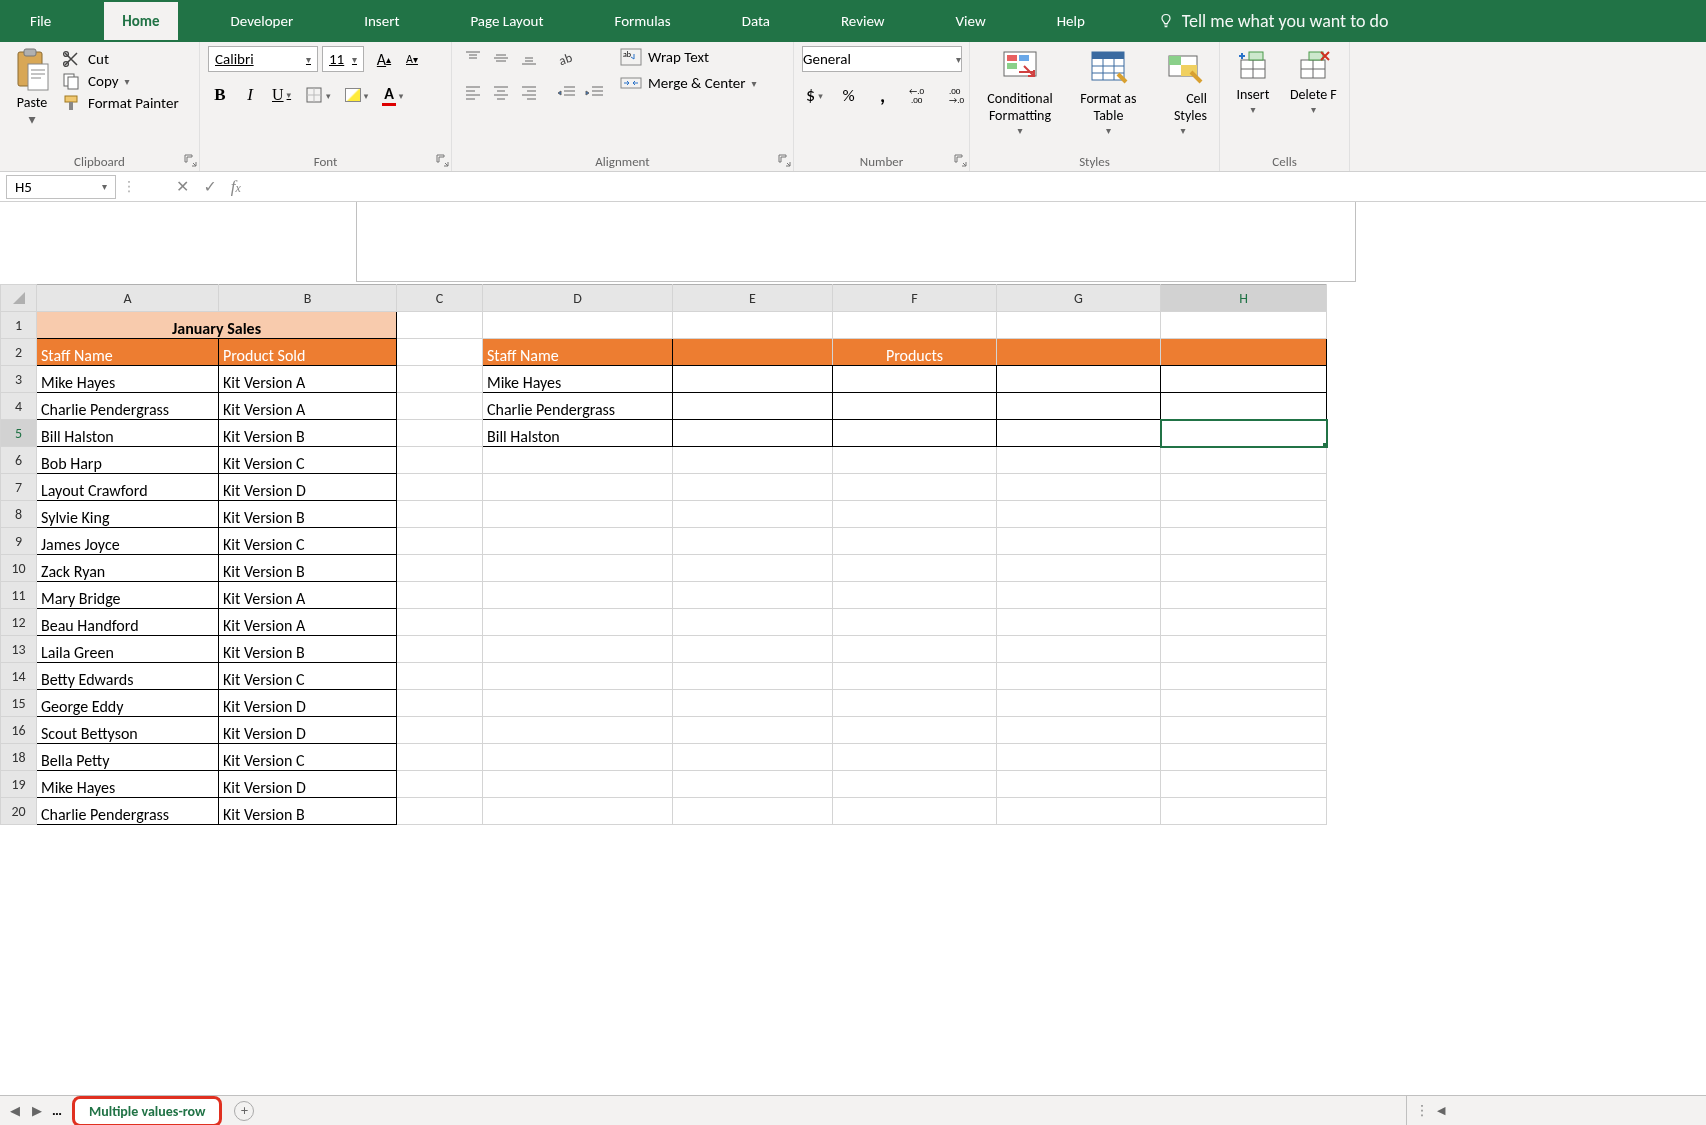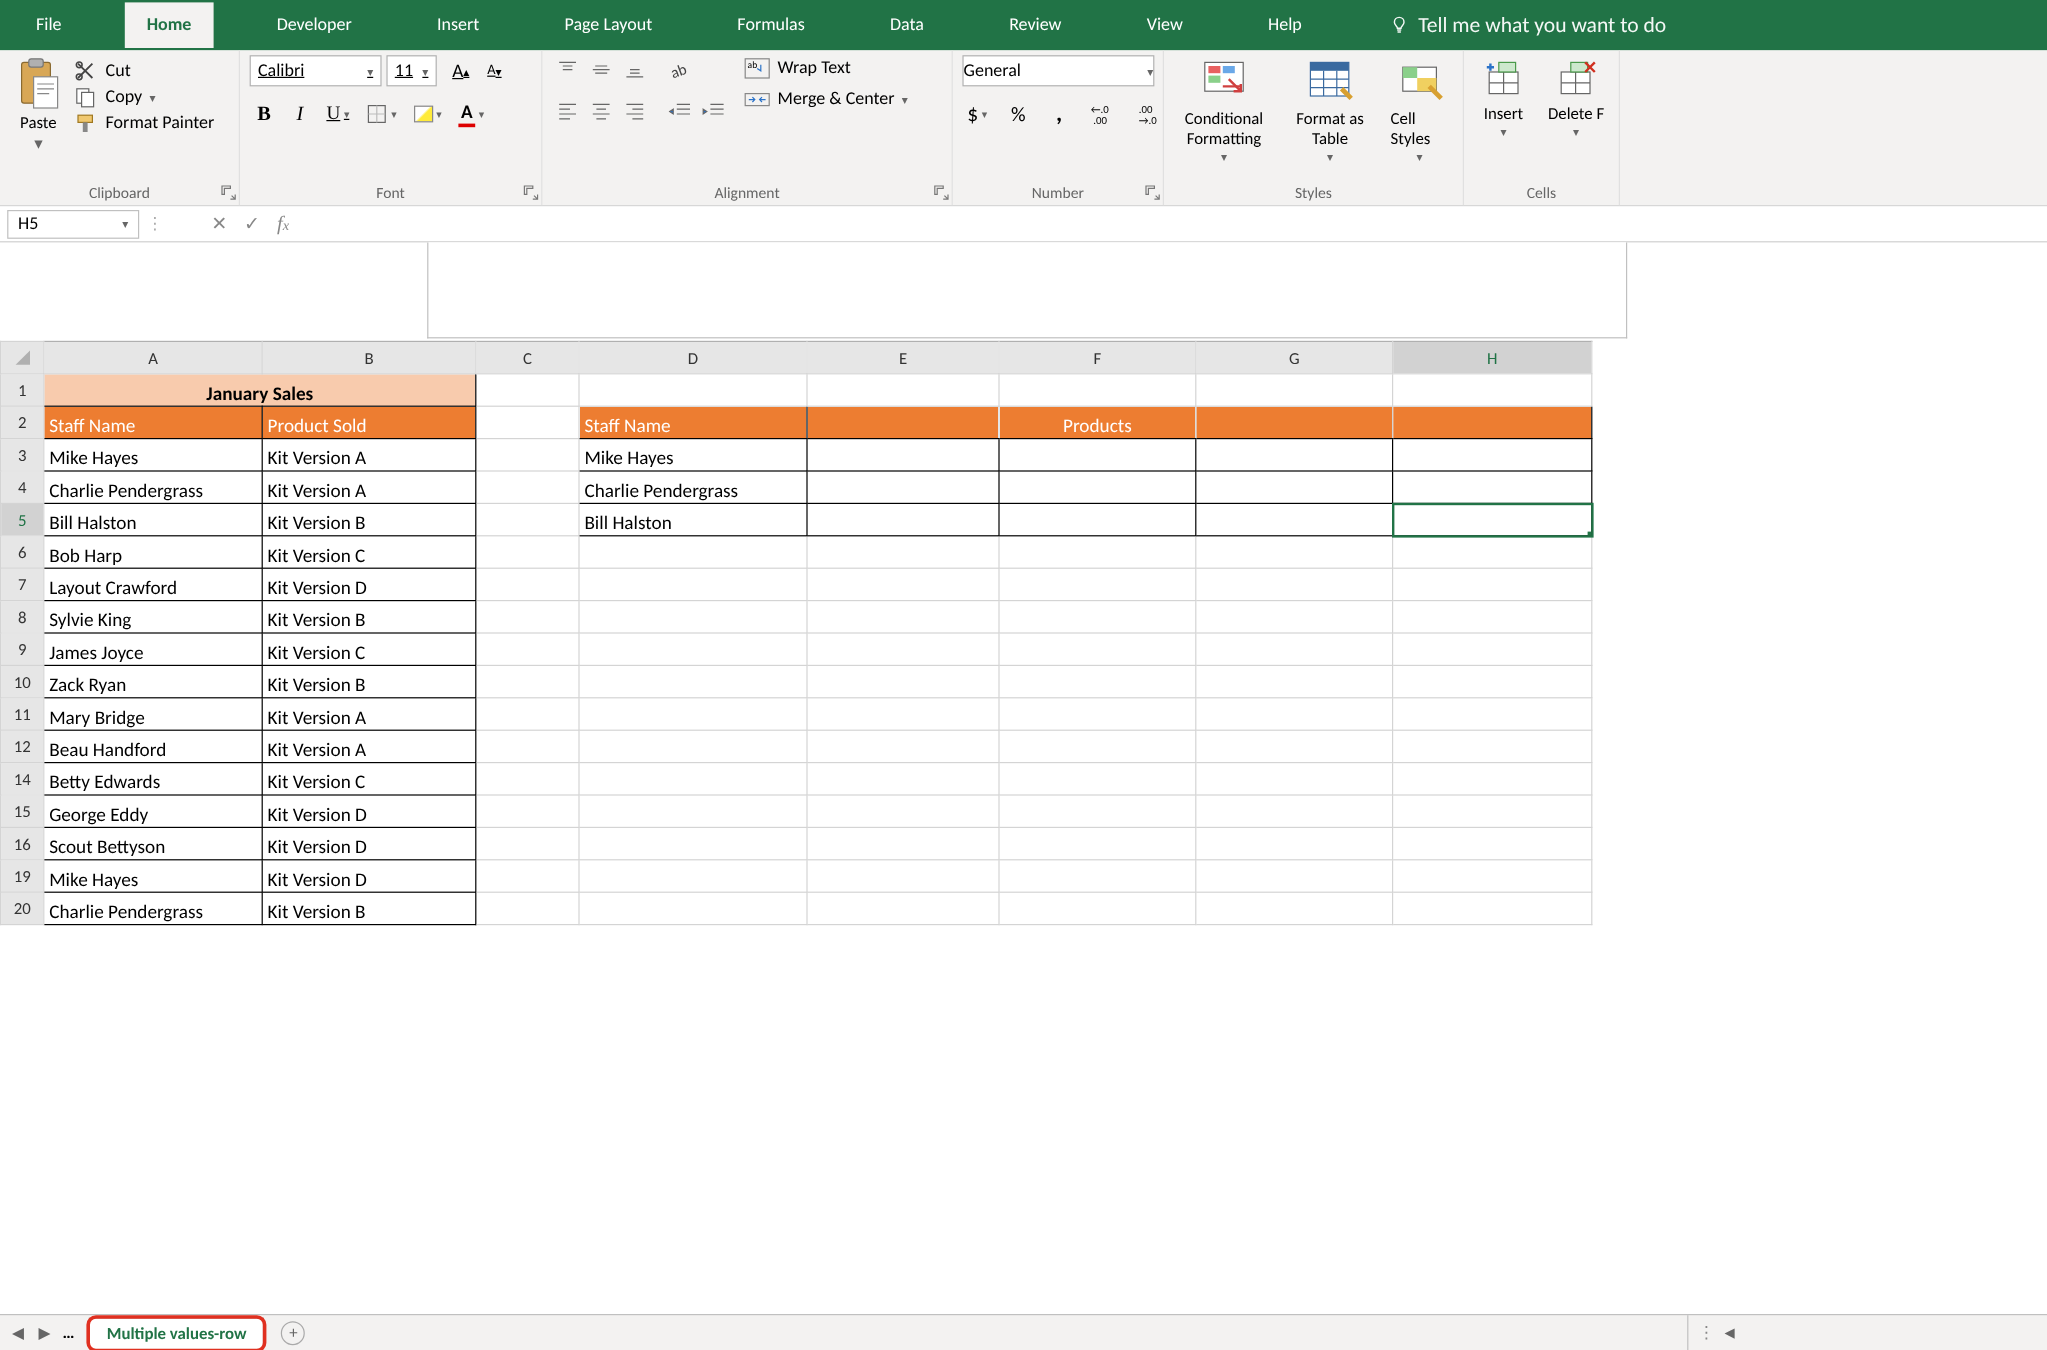--- a/index.html
+++ b/index.html
@@ -370,21 +370,21 @@
         <span style="text-align:center">Format as Table</span>
           <span class="dd">▾</span>
       </div>
       <div class="style-big" style="width:60px">
         <svg width="40" height="40">
             <rect x="6" y="8" width="28" height="20" fill="#fff" stroke="#666"></rect>
             <rect x="6" y="8" width="12" height="9" fill="#8ad08a"></rect>
             <rect x="18" y="17" width="16" height="11" fill="#f0d060"></rect>
             <path d="M28 24l10 10" stroke="#d8a030" stroke-width="4"></path>
           </svg>
-        <span style="text-align:left">Cell Styles</span>
+        <span style="text-align:right">Cell Styles</span>
           <span class="dd">▾</span>
       </div>
     </div>
     <div class="ribbon-group-label">Styles</div>
   </div>
 
   <div class="ribbon-group" style="width:130px">
     <div class="ribbon-group-body cells-body">
       <div class="style-big" style="width:54px">
         <svg width="36" height="36">
@@ -581,20 +581,31 @@
           <td class="data-border">Beau Handford</td>
           <td class="data-border">Kit Version A</td>
           <td class=""></td>
           <td class=""></td>
           <td class=""></td>
           <td class=""></td>
           <td class=""></td>
           <td class=""></td>
         </tr>
         <tr>
+          <th class="rowhdr">13</th>
+          <td class="data-border">Laila Green</td>
+          <td class="data-border">Kit Version B</td>
+          <td class=""></td>
+          <td class=""></td>
+          <td class=""></td>
+          <td class=""></td>
+          <td class=""></td>
+          <td class=""></td>
+        </tr>
+        <tr>
           <th class="rowhdr">14</th>
           <td class="data-border">Betty Edwards</td>
           <td class="data-border">Kit Version C</td>
           <td class=""></td>
           <td class=""></td>
           <td class=""></td>
           <td class=""></td>
           <td class=""></td>
           <td class=""></td>
         </tr>
@@ -606,20 +617,31 @@
           <td class=""></td>
           <td class=""></td>
           <td class=""></td>
           <td class=""></td>
           <td class=""></td>
         </tr>
         <tr>
           <th class="rowhdr">16</th>
           <td class="data-border">Scout Bettyson</td>
           <td class="data-border">Kit Version D</td>
+          <td class=""></td>
+          <td class=""></td>
+          <td class=""></td>
+          <td class=""></td>
+          <td class=""></td>
+          <td class=""></td>
+        </tr>
+        <tr>
+          <th class="rowhdr">18</th>
+          <td class="data-border">Bella Petty</td>
+          <td class="data-border">Kit Version C</td>
           <td class=""></td>
           <td class=""></td>
           <td class=""></td>
           <td class=""></td>
           <td class=""></td>
           <td class=""></td>
         </tr>
         <tr>
           <th class="rowhdr">19</th>
           <td class="data-border">Mike Hayes</td>

